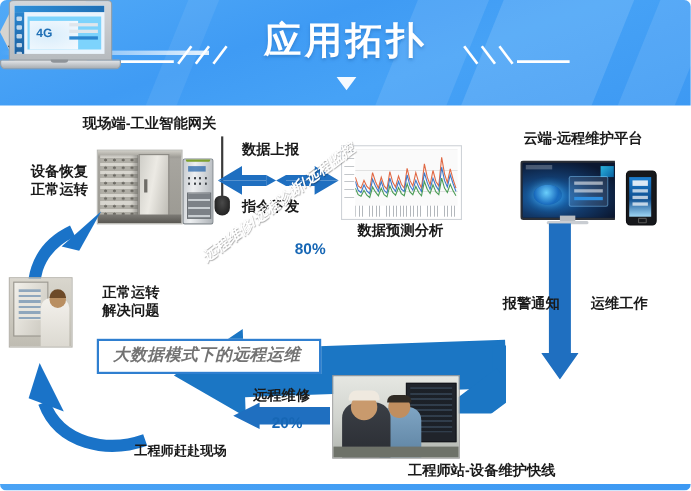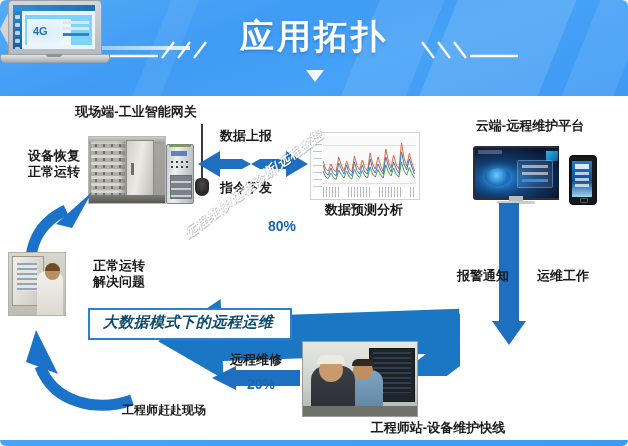--- a/index.html
+++ b/index.html
@@ -196,21 +196,21 @@
     background:linear-gradient(180deg,#e2e5e8,#a9aeb3);border-radius:2px 2px 5px 5px;
     border:1px solid #9aa0a5;}
   .lap-notch{position:absolute;left:46px;top:54px;width:16px;height:3px;background:#8e9398;border-radius:0 0 3px 3px;}
 
   
   .arrow{position:absolute;}
   .tagbox{position:absolute;left:88px;top:308px;width:200px;height:28px;
     border:2px solid #2f7fd0;background:#fff;}
   .tagtext{position:absolute;left:88px;top:308px;width:200px;height:28px;
     display:flex;align-items:center;justify-content:center;
-    color:#0c4a6e;font-size:15px;font-weight:bold;font-style:italic;letter-spacing:.5px;}
+    color:#737373;font-size:15px;font-weight:bold;font-style:italic;letter-spacing:.5px;}
   .diag-text{
     position:absolute;left:180px;top:228px;
     transform:rotate(-37deg);transform-origin:left top;
     color:#ffffff;font-size:13px;font-weight:bold;font-style:italic;
     white-space:nowrap;text-shadow:0 1px 1px rgba(0,0,0,.35);
     letter-spacing:.5px;
   }
   .bottomline{position:absolute;left:0;bottom:0;width:628px;height:6px;
     background:linear-gradient(90deg,#4aa3f5,#3d99f3);border-radius:0 0 6px 6px;}
 </style>

